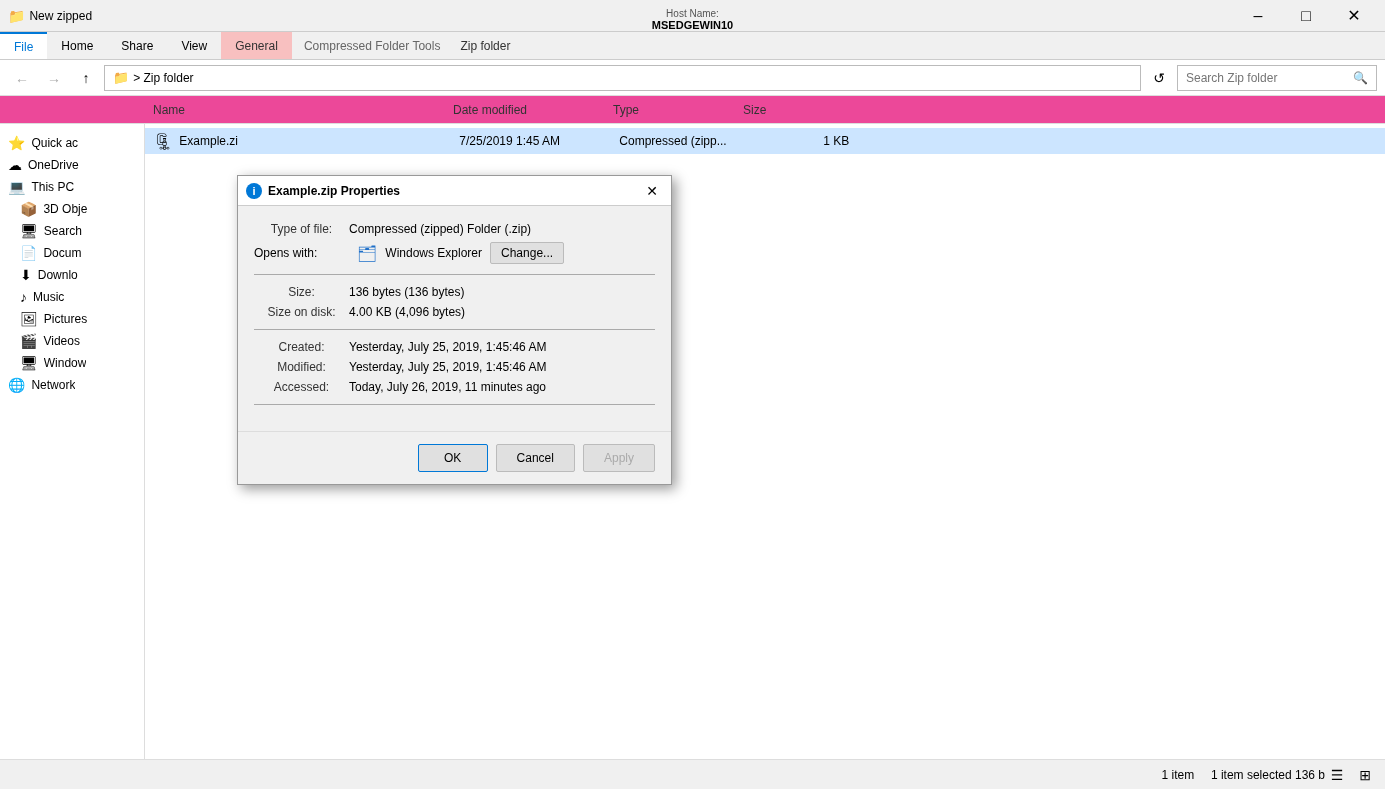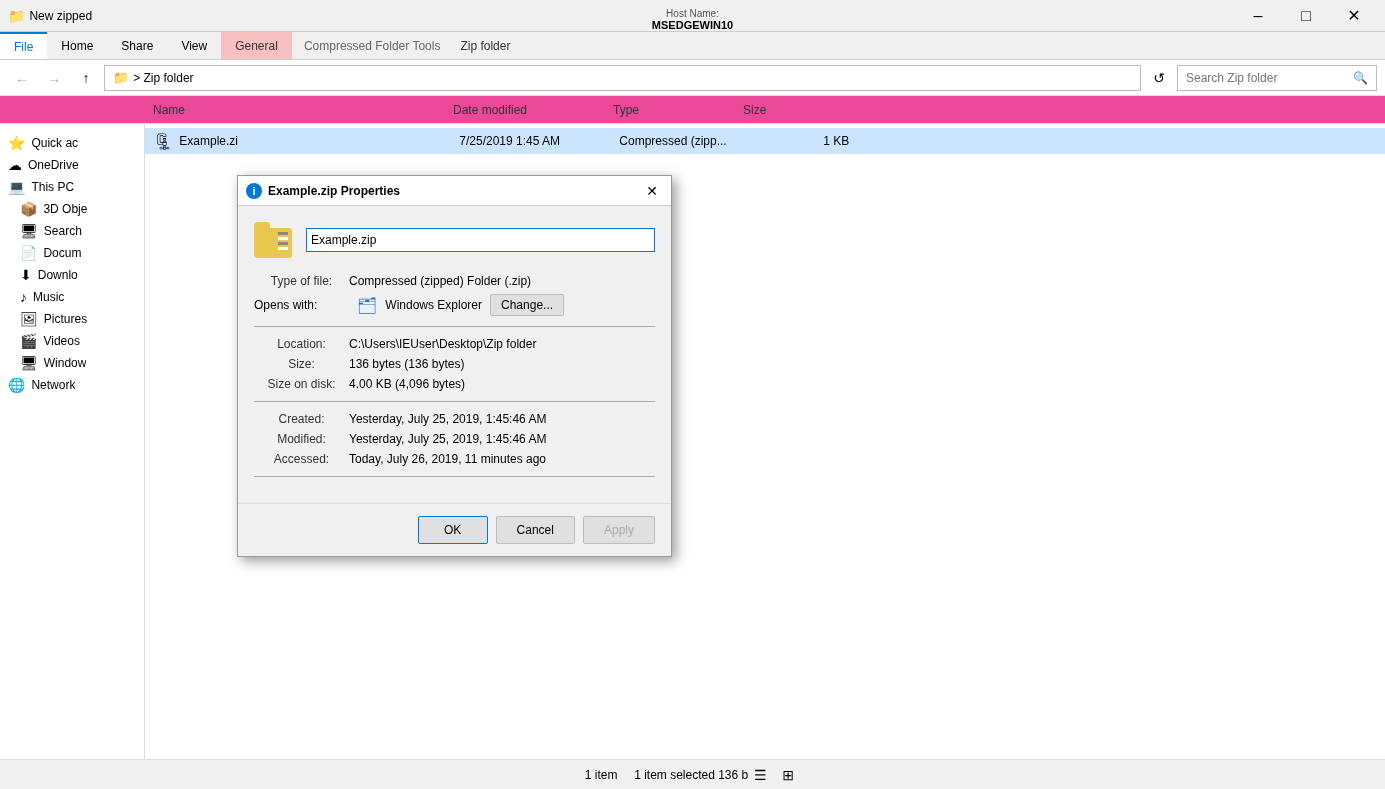--- a/index.html
+++ b/index.html
@@ -143,21 +143,21 @@
     .file-type { width: 130px; overflow: hidden; text-overflow: ellipsis; }
     .file-size { width: 100px; text-align: right; }
 
     
     .status-bar {
       height: 30px;
       background: #f0f0f0;
       border-top: 1px solid #ddd;
       display: flex;
       align-items: center;
-      justify-content: center;
+      justify-content: flex-end;
       padding: 4px 8px;
       font-size: 12px;
     }
     .status-right { display: flex; gap: 4px; }
     .view-btn { width: 24px; height: 24px; border: none; background: transparent; cursor: pointer; font-size: 14px; display: flex; align-items: center; justify-content: center; }
 
     
     .properties-dialog {
       width: 435px;
       background: #f0f0f0;
@@ -469,55 +469,37 @@
     <div class="dialog-title-text">
       <div class="info-icon">i</div>
       <span>Example.zip Properties</span>
     </div>
     <button class="dialog-close-btn">✕</button>
   </div>
 
 
   <div class="dialog-content">
 
-    <div class="file-header">
-      <div class="zip-folder-icon">
-        <div class="zip-folder-tab"></div>
-        <div class="zip-folder-body">
-          <div style="position:absolute; right:4px; top:4px; display:flex; flex-direction:column; gap:2px;">
-            <div style="width:10px; height:3px; background:#888;"></div>
-            <div style="width:10px; height:3px; background:#fff;"></div>
-            <div style="width:10px; height:3px; background:#888;"></div>
-            <div style="width:10px; height:3px; background:#fff;"></div>
-          </div>
-        </div>
-      </div>
-      <input type="text" class="filename-input" value="Example.zip" style="">
-    </div>
 
     <div class="prop-row">
       <span class="prop-label">Type of file:</span>
       <span class="prop-value">Compressed (zipped) Folder (.zip)</span>
     </div>
 
     <div class="opens-with-row">
       <span class="opens-with-label">Opens with:</span>
       <div class="opens-with-content">
         <span class="opens-with-icon">🗂</span>
         <span class="opens-with-name">Windows Explorer</span>
         <button class="change-btn">Change...</button>
       </div>
     </div>
 
     <hr class="prop-divider">
 
-    <div class="prop-row">
-      <span class="prop-label">Location:</span>
-      <span class="prop-value">C:\Users\IEUser\Desktop\Zip folder</span>
-    </div>
 
     <div class="prop-row">
       <span class="prop-label">Size:</span>
       <span class="prop-value">136 bytes (136 bytes)</span>
     </div>
 
     <div class="prop-row">
       <span class="prop-label">Size on disk:</span>
       <span class="prop-value">4.00 KB (4,096 bytes)</span>
     </div>

